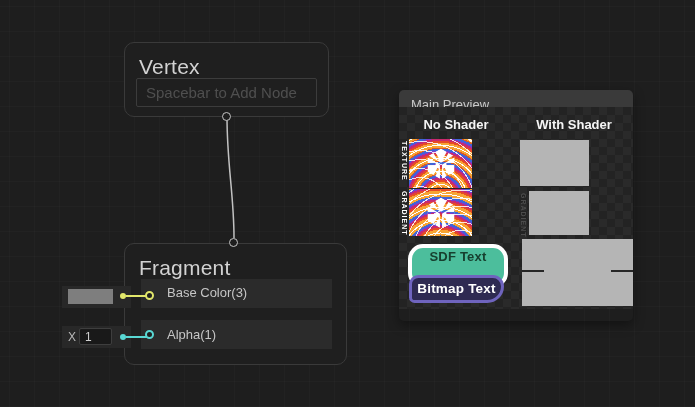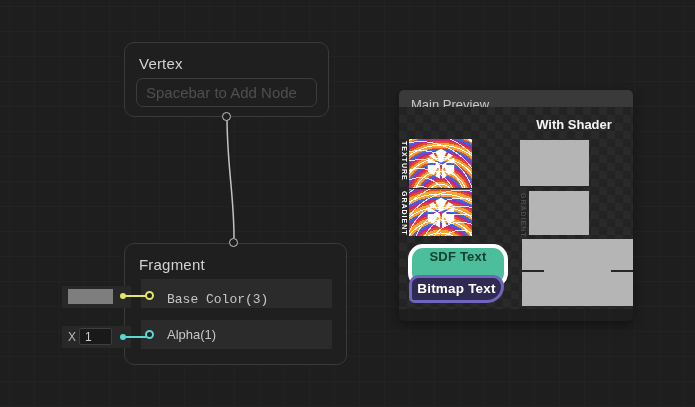--- a/index.html
+++ b/index.html
@@ -8,24 +8,24 @@
     position:relative;width:695px;height:407px;background:#1e1e1e;overflow:hidden;
     background-image:
       linear-gradient(rgba(255,255,255,.018) 1px, transparent 1px),
       linear-gradient(90deg, rgba(255,255,255,.018) 1px, transparent 1px);
     background-size:25px 25px;background-position:9px 6px;
   }
   
   .node{
     position:absolute;background:#1f1f1f;border:1px solid #3a3a3a;border-radius:10px;
   }
-  .node-title{position:absolute;left:14px;top:12px;font-size:15px;color:#d2d2d2;letter-spacing:.2px;}
+  .node-title{position:absolute;left:14px;top:12px;font-size:21px;color:#d2d2d2;letter-spacing:.2px;}
   .spacebar-field{
     position:absolute;left:11px;right:11px;top:35px;height:29px;
-    border:1px solid #3c3c3c;border-radius:7px;color:#4f4f4f;font-size:15px;
+    border:1px solid #3c3c3c;border-radius:2px;color:#4f4f4f;font-size:15px;
     line-height:27px;padding:0 9px;overflow:hidden;white-space:nowrap;
   }
   .port-row{position:absolute;background:#2b2b2b;height:29px;}
   .row-label{position:absolute;font-size:13px;color:#c6c6c6;}
   .ring-port{position:absolute;width:9px;height:9px;border-radius:50%;background:#1f1f1f;z-index:3;}
   .ring-yellow{border:2px solid #e2e76b;}
   .ring-teal{border:2px solid #59d8d4;}
   .ring-gray{border:1.5px solid #c4c4c4;background:#1e1e1e;width:9px;height:9px;}
   .stub{position:absolute;height:2px;z-index:2;}
   .dot{position:absolute;width:6px;height:6px;border-radius:50%;z-index:3;}
@@ -101,21 +101,21 @@
   </div>
   <div class="ring-port ring-gray" style="left:222px;top:112px;"></div>
 
   <div class="node" style="left:124px;top:243px;width:223px;height:122px;">
     <div class="node-title">Fragment</div>
     <div class="port-row" style="left:16px;top:35px;width:191px;"></div>
     <div class="port-row" style="left:16px;top:76px;width:191px;"></div>
   </div>
   <div class="ring-port ring-gray" style="left:229px;top:238px;"></div>
 
-  <div class="row-label" style="left:167px;top:292px;font-family:Liberation Mono, monospace;">Base Color(3)</div>
+  <div class="row-label" style="left:167px;top:285px;">Base Color(3)</div>
   <div class="row-label" style="left:167px;top:327px;">Alpha(1)</div>
 
   <div class="widget-box" style="left:62px;top:286px;width:69px;">
     <div class="swatch" style="left:6px;top:3px;width:45px;height:15px;"></div>
   </div>
   <div class="dot yellow" style="left:120px;top:293px;"></div>
   <div class="stub yellow" style="left:126px;top:295px;width:21px;"></div>
   <div class="ring-port ring-yellow" style="left:145px;top:291px;"></div>
 
   <div class="widget-box" style="left:62px;top:326px;width:69px;">
@@ -123,20 +123,21 @@
     <input class="num-input" style="left: 17px; top: 2px;" value="1">
   </div>
   <div class="dot teal" style="left:120px;top:334px;"></div>
   <div class="stub teal" style="left:126px;top:336px;width:21px;"></div>
   <div class="ring-port ring-teal" style="left:145px;top:330px;"></div>
 
   <div id="preview-panel">
     <div id="preview-header">Main Preview</div>
     <div id="preview-body">
 
+      <div class="col-head" style="left:12px;">No Shader</div>
       <div class="col-head" style="left:130px;">With Shader</div>
 
       <div class="vlabel" style="left:9px;top:34px;">TEXTURE</div>
       <div class="tex" style="left:10px;top:32px;width:63px;height:49px;">
         <svg viewBox="-60 -60 120 120">
           <mask id="m1">
             <polygon points="0,-52 45,-26 45,26 0,52 -45,26 -45,-26" fill="#fff"></polygon>
             <g stroke="#000" stroke-width="7" stroke-linecap="butt">
               <line x1="0" y1="0" x2="-45" y2="-26"></line>
                 <line x1="0" y1="0" x2="45" y2="-26"></line>

